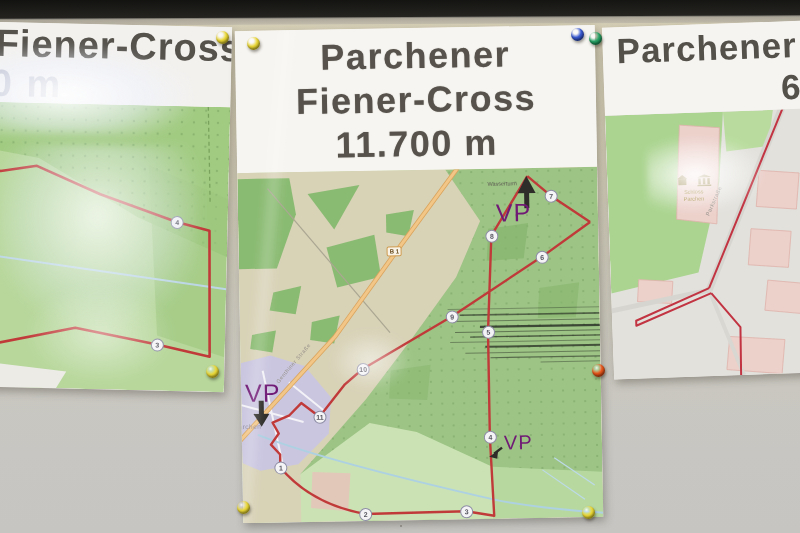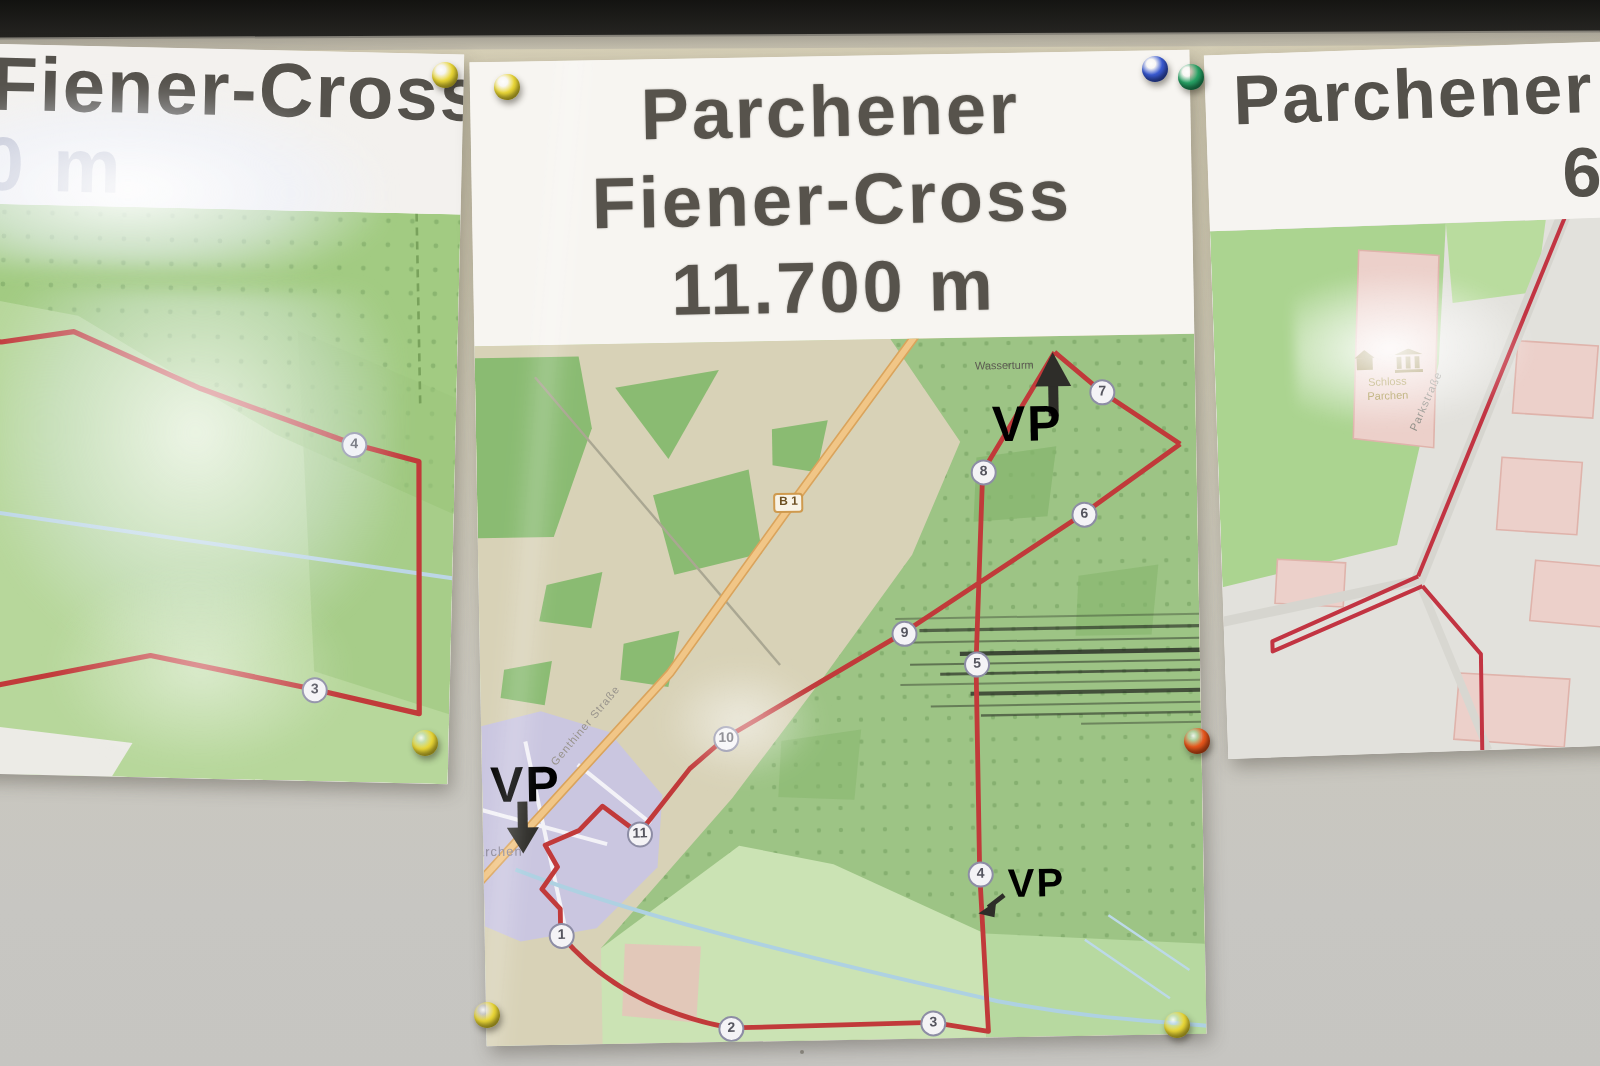--- a/index.html
+++ b/index.html
@@ -44,21 +44,21 @@
 
   svg{display:block;}
 
   
   .wp-layer{position:absolute;left:0;top:0;width:100%;height:100%;}
   .wp{position:absolute;width:11px;height:11px;margin:-6px 0 0 -6px;border-radius:50%;
     background:#f4f3f6;border:1px solid #8d8da5;color:#55555f;font-size:7px;font-weight:bold;
     display:flex;align-items:center;justify-content:center;line-height:1;}
 
   
-  .vp{position:absolute;font-weight:bold;color:#000000;letter-spacing:1px;}
+  .vp{position:absolute;font-weight:normal;color:#701a75;letter-spacing:1px;}
   .vp-top{left:258px;top:30px;font-size:25px;}
   .vp-left{left:4px;top:206px;font-size:25px;}
   .vp-right{left:262px;top:263px;font-size:20px;}
   .map-label-small{position:absolute;left:250px;top:12px;font-size:5.5px;color:#5c5a52;}
   .street-label-c{position:absolute;left:34px;top:208px;font-size:5.5px;color:#98938b;
     transform:rotate(-49deg);transform-origin:left top;white-space:nowrap;letter-spacing:.5px;}
   .village-label{position:absolute;left:-8px;top:250px;font-size:6.5px;color:#8b8798;letter-spacing:.5px;}
   .road-badge{position:absolute;left:148px;top:76px;background:#f8f3e6;border:1px solid #cf9a4e;
     border-radius:2px;color:#6d5023;font-size:6px;font-weight:bold;padding:0 2px;line-height:8px;}
   .street-label-r{position:absolute;left:96px;top:102px;font-size:5.5px;color:#8f8d86;

